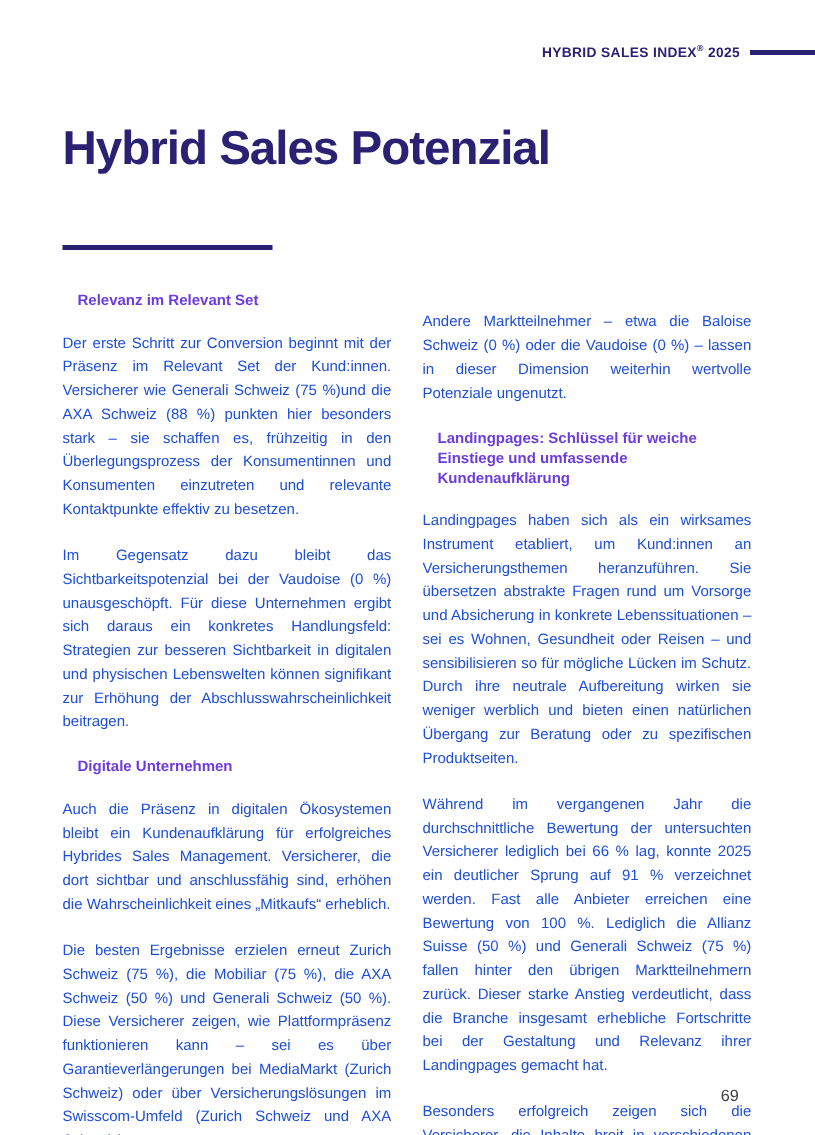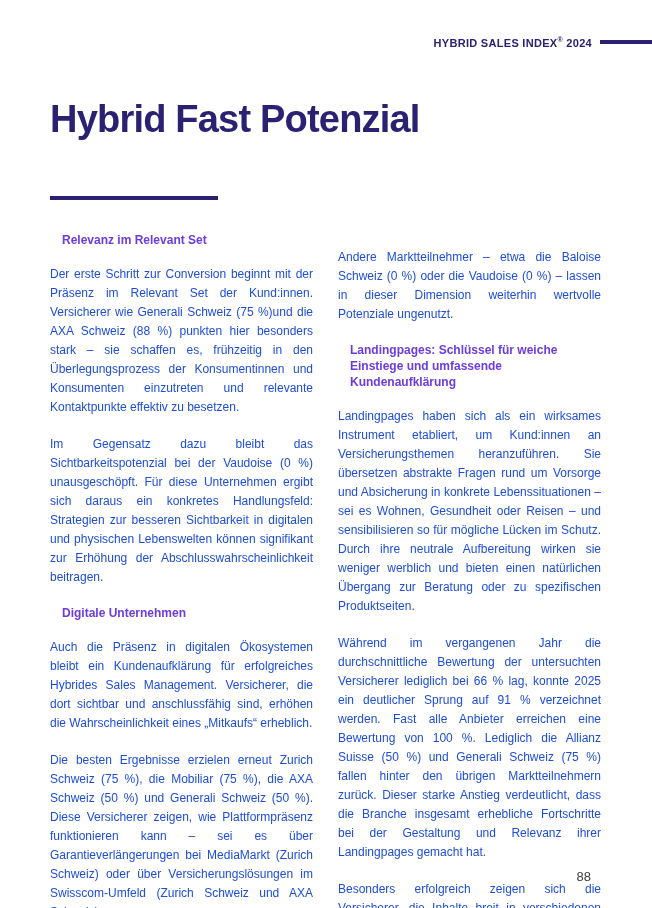--- a/index.html
+++ b/index.html
@@ -99,26 +99,26 @@
     font-size: 13px;
     color: #3d3d3d;
   }
 </style>
 </head>
 <body>
 
 <div class="page">
 
   <div class="header">
-    <span class="brand"><span>HYBRID SALES INDEX</span><sup>®</sup> <span>2024</span></span>
+    <span class="brand"><span>HYBRID SALES INDEX</span><sup>®</sup> <span>2025</span></span>
     <span class="header-rule"></span>
   </div>
 
   <h1 class="title">
-    <span class="title-line">Hybrid Fast Potenzial</span>
+    <span class="title-line">Hybrid Sales Potenzial</span>
   </h1>
   <div class="title-rule"></div>
 
   <div class="columns">
     <div class="col">
       <h2 class="sec">Relevanz im Relevant Set</h2>
       <p>Der erste Schritt zur Conversion beginnt mit der Präsenz im Relevant Set der Kund:innen. Versicherer wie Generali Schweiz (75 %)und die AXA Schweiz (88 %) punkten hier besonders stark – sie schaffen es, frühzeitig in den Überlegungsprozess der Konsumentinnen und Konsumenten einzutreten und relevante Kontaktpunkte effektiv zu besetzen.</p>
       <p>Im Gegensatz dazu bleibt das Sichtbarkeitspotenzial bei der Vaudoise (0 %) unausgeschöpft. Für diese Unternehmen ergibt sich daraus ein konkretes Handlungsfeld: Strategien zur besseren Sichtbarkeit in digitalen und physischen Lebenswelten können signifikant zur Erhöhung der Abschlusswahrscheinlichkeit beitragen.</p>
       <h2 class="sec mt">Digitale Unternehmen</h2>
       <p>Auch die Präsenz in digitalen Ökosystemen bleibt ein Kundenaufklärung für erfolgreiches Hybrides Sales Management. Versicherer, die dort sichtbar und anschlussfähig sind, erhöhen die Wahrscheinlichkeit eines „Mitkaufs“ erheblich.</p>
@@ -126,15 +126,15 @@
     </div>
     <div class="col col-right">
       <p>Andere Marktteilnehmer – etwa die Baloise Schweiz (0 %) oder die Vaudoise (0 %) – lassen in dieser Dimension weiterhin wertvolle Potenziale ungenutzt.</p>
       <h2 class="sec mt">Landingpages: Schlüssel für weiche Einstiege und umfassende Kundenaufklärung</h2>
       <p>Landingpages haben sich als ein wirksames Instrument etabliert, um Kund:innen an Versicherungsthemen heranzuführen. Sie übersetzen abstrakte Fragen rund um Vorsorge und Absicherung in konkrete Lebenssituationen – sei es Wohnen, Gesundheit oder Reisen – und sensibilisieren so für mögliche Lücken im Schutz. Durch ihre neutrale Aufbereitung wirken sie weniger werblich und bieten einen natürlichen Übergang zur Beratung oder zu spezifischen Produktseiten.</p>
       <p>Während im vergangenen Jahr die durchschnittliche Bewertung der untersuchten Versicherer lediglich bei 66 % lag, konnte 2025 ein deutlicher Sprung auf 91 % verzeichnet werden. Fast alle Anbieter erreichen eine Bewertung von 100 %. Lediglich die Allianz Suisse (50 %) und Generali Schweiz (75 %) fallen hinter den übrigen Marktteilnehmern zurück. Dieser starke Anstieg verdeutlicht, dass die Branche insgesamt erhebliche Fortschritte bei der Gestaltung und Relevanz ihrer Landingpages gemacht hat.</p>
       <p class="cut">Besonders erfolgreich zeigen sich die Versicherer, die Inhalte breit in verschiedenen Lebenswel-</p>
     </div>
   </div>
 
-  <div class="page-number">88</div>
+  <div class="page-number">69</div>
 
 </div>
 
 </body></html>

